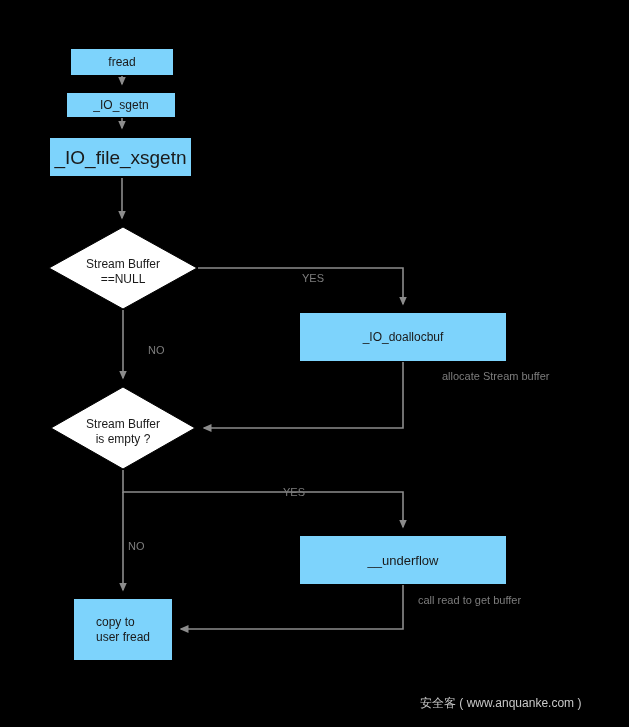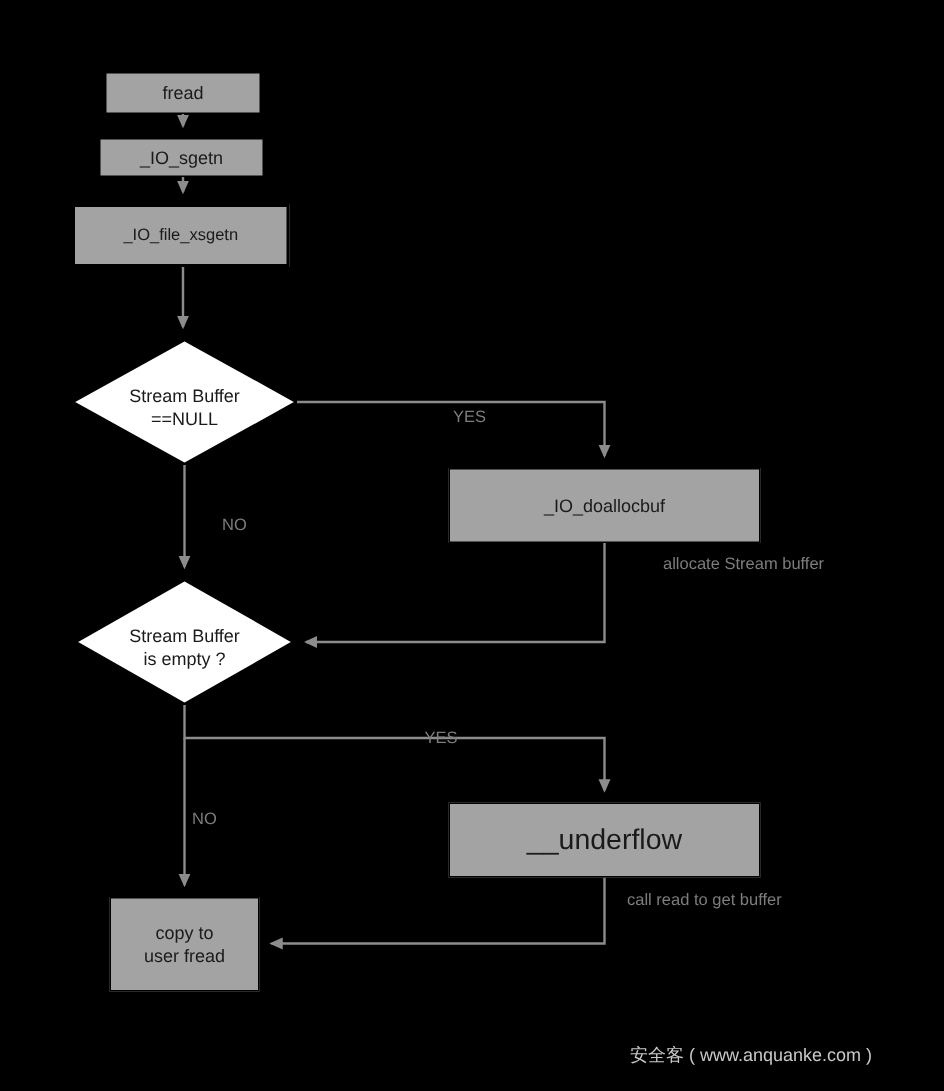--- a/index.html
+++ b/index.html
@@ -16,27 +16,26 @@
   }
   #canvas {
     position: absolute;
     left: 0; top: 0;
     width: 629px;
     height: 727px;
   }
   .node {
     position: absolute;
     box-sizing: border-box;
-    background: #a3a3a3;
+    background: #7dd3fc;
     border: 1px solid #000000;
     color: #1a1a1a;
     display: flex;
     align-items: center;
     justify-content: center;
-    text-align: center;
     font-size: 12px;
     line-height: 15px;
     white-space: pre-line;
     z-index: 3;
   }
   .node.thick { border-width: 2px; }
   .diamond-wrap {
     position: absolute;
     z-index: 3;
   }
@@ -103,25 +102,25 @@
     <path d="M123,492 L123,590" marker-end="url(#arrow)"></path>
     
     <path d="M403,585 L403,629 L181,629" marker-end="url(#arrow)"></path>
   </g>
 </svg>
 
 <div class="node" style="left:70px; top:48px; width:104px; height:28px;">fread</div>
 
 <div class="node" style="left:66px; top:92px; width:110px; height:26px;">_IO_sgetn</div>
 
-<div class="node thick" style="left:48px; top:136px; width:145px; height:42px; font-size:11px;">_IO_file_xsgetn</div>
+<div class="node thick" style="left:48px; top:136px; width:145px; height:42px; font-size:19px;">_IO_file_xsgetn</div>
 
 <div class="node" style="left:299px; top:312px; width:208px; height:50px; font-size:12px;">_IO_doallocbuf</div>
 
-<div class="node" style="left:299px; top:535px; width:208px; height:50px; font-size:19px;">__underflow</div>
+<div class="node" style="left:299px; top:535px; width:208px; height:50px; font-size:13px;">__underflow</div>
 
 <div class="node" style="left:73px; top:598px; width:100px; height:63px;">copy to
 user fread</div>
 
 <div class="diamond-wrap" style="left:48px; top:226px; width:150px; height:84px;">
   <svg width="150" height="84" viewBox="0 0 150 84" xmlns="http://www.w3.org/2000/svg">
     <polygon points="75,1 149,42 75,83 1,42" fill="#ffffff" stroke="#000000" stroke-width="1"></polygon>
   </svg>
   <div class="diamond-label">Stream Buffer
 ==NULL</div>

